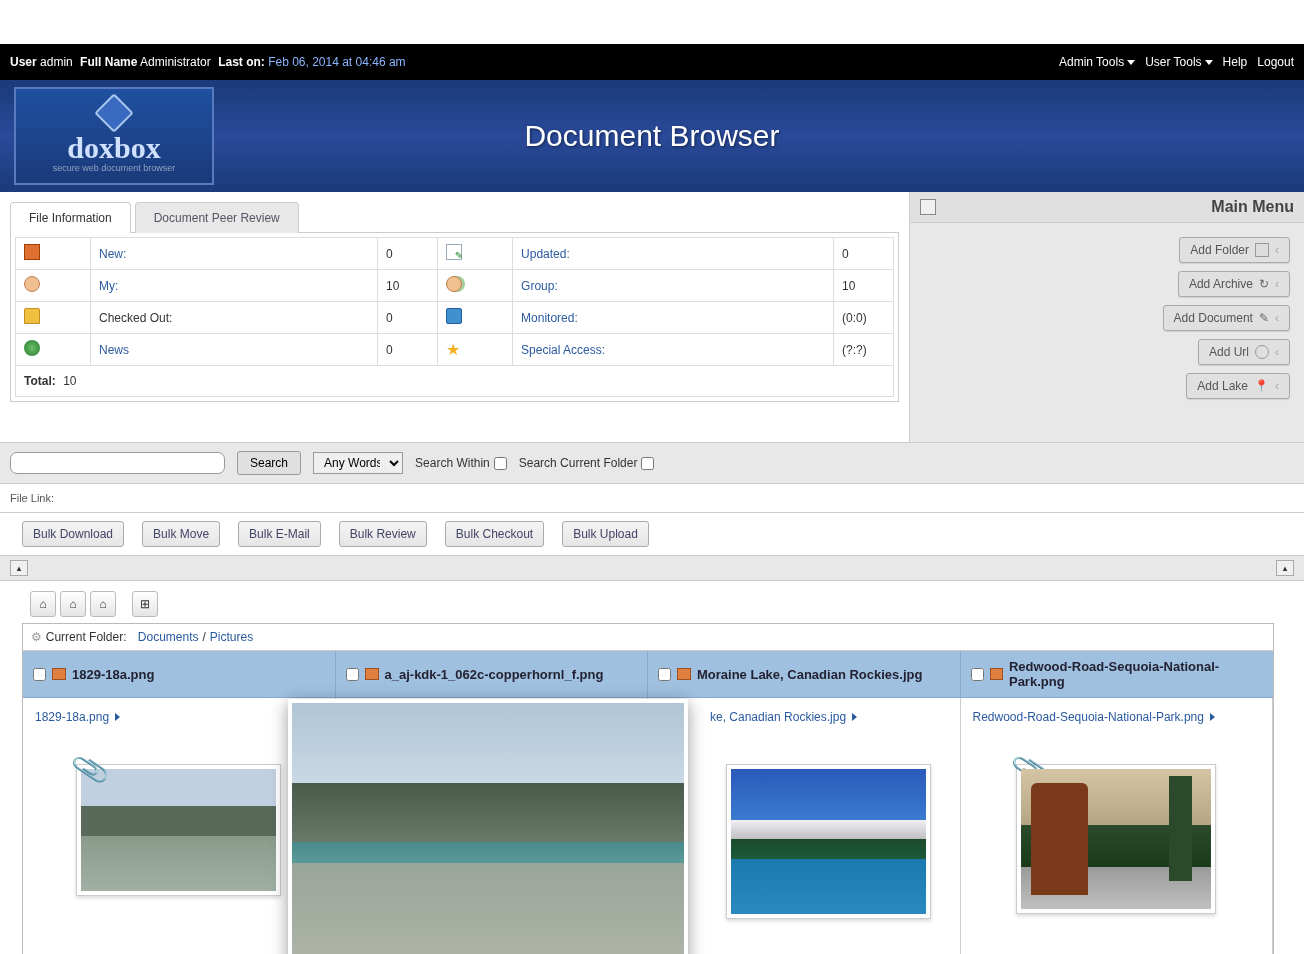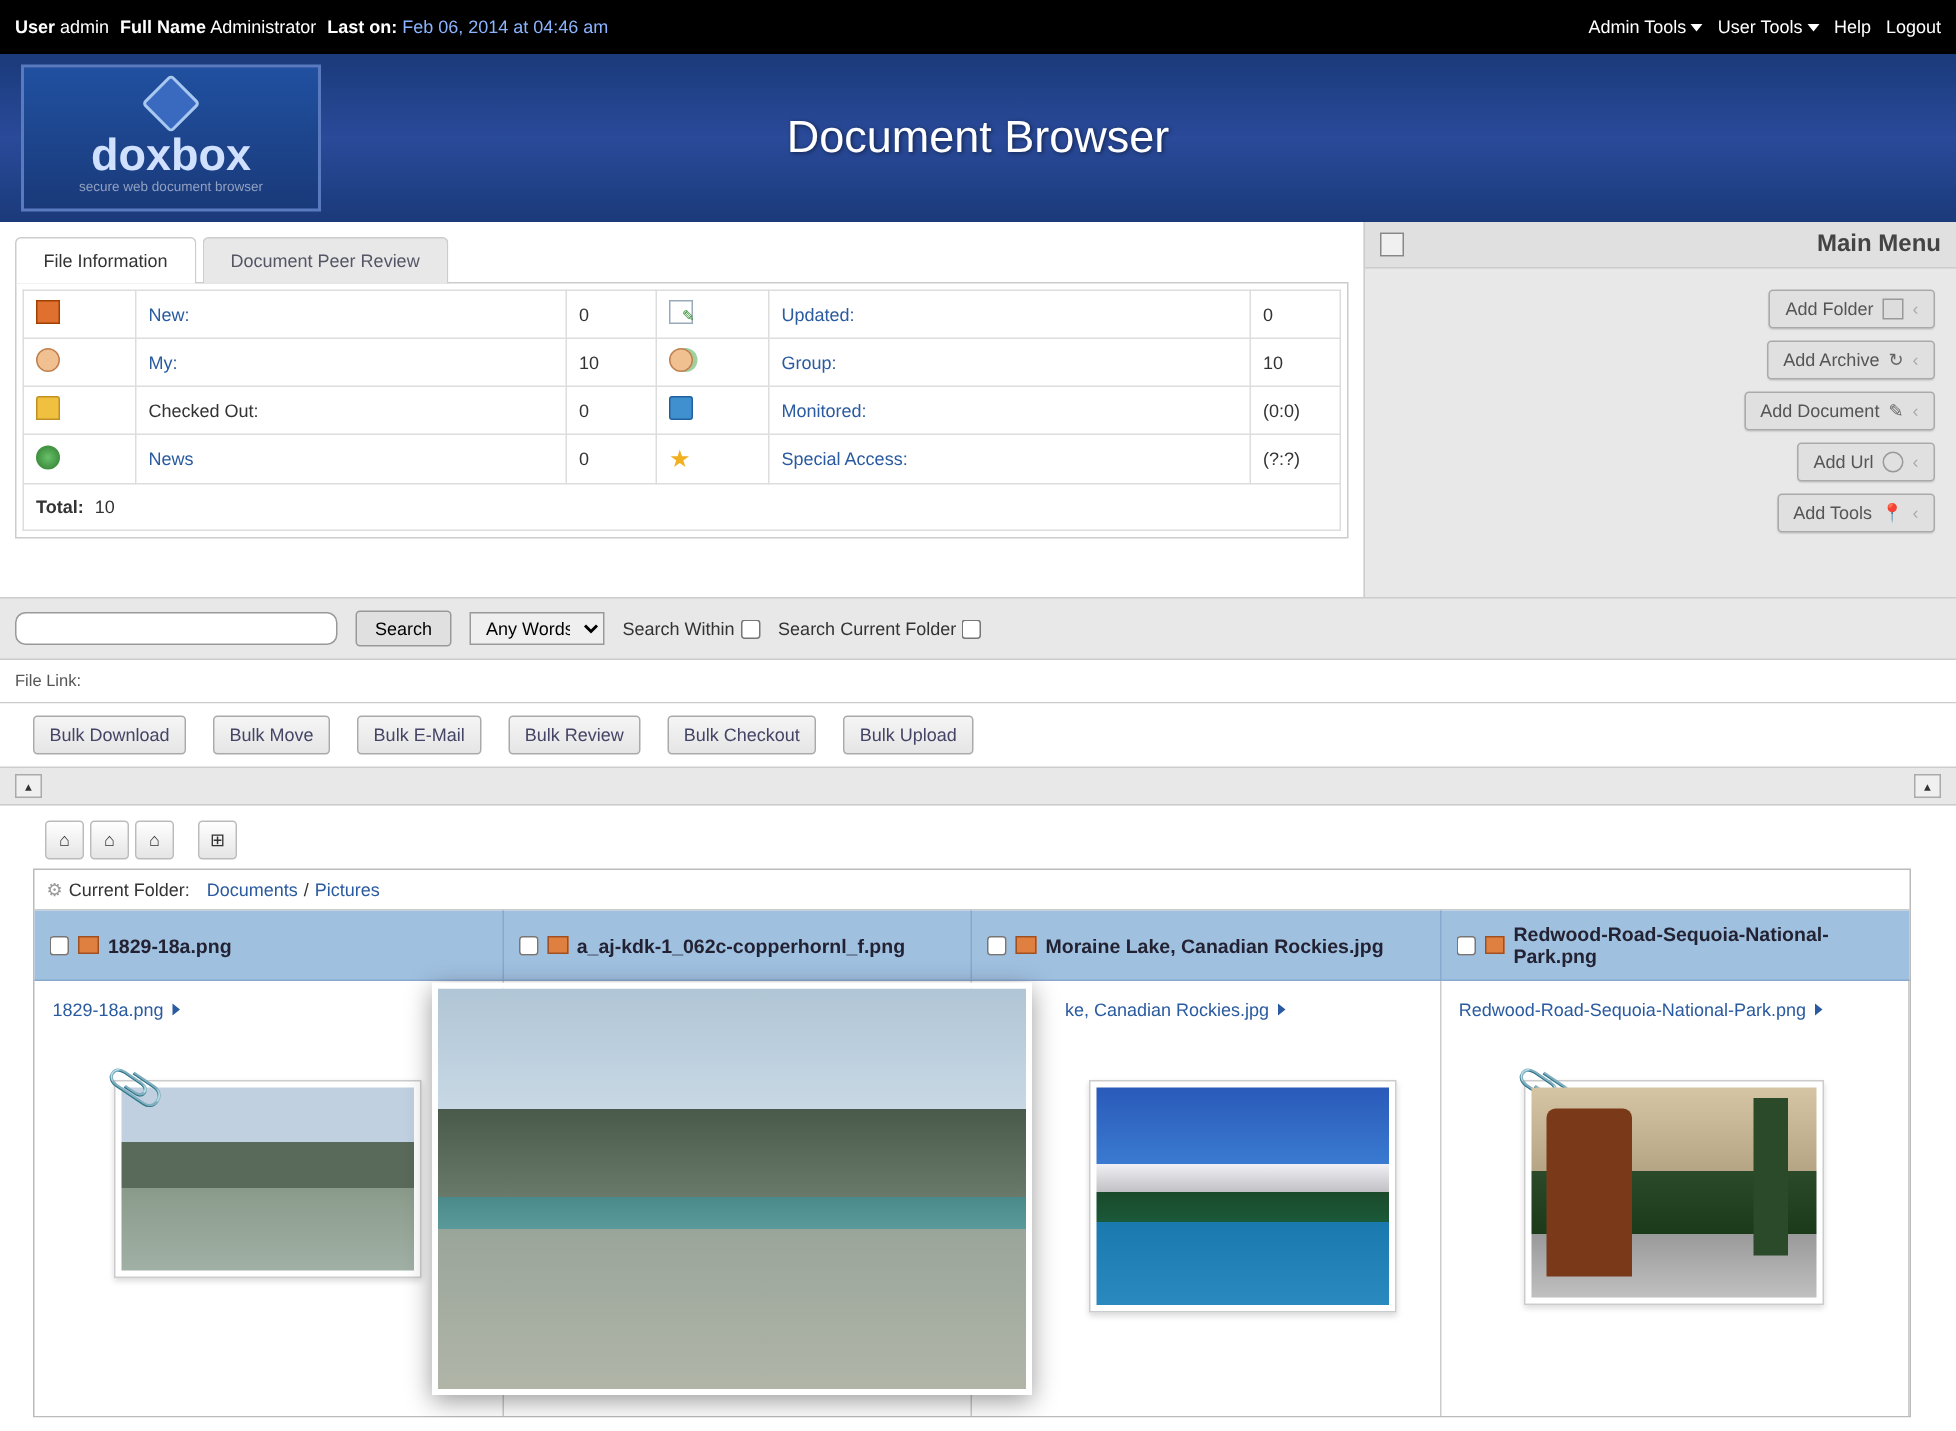--- a/index.html
+++ b/index.html
@@ -1,27 +1,27 @@
 <!DOCTYPE html>
 <html><head>
 <meta charset="utf-8">
 <style>
 * { box-sizing: border-box; margin: 0; padding: 0; }
 body { font-family: Arial, sans-serif; font-size: 12px; color: #333; width: 1304px; }
-.topbar { background: #000; color: #fff; padding: 16px 10px; display: flex; justify-content: space-between; align-items: center; height: 36px; }
+.topbar { background: #000; color: #fff; padding: 16px 10px; display: flex; justify-content: space-between; align-items: center; height: 36px; margin-top: 44px; }
 .topbar .left span { margin-right: 4px; }
 .topbar .left b { font-weight: bold; }
 .topbar .right { display: flex; gap: 10px; align-items: center; }
 .topbar .right a { color: #fff; text-decoration: none; cursor: pointer; }
 .caret { display:inline-block; width:0; height:0; border-left:4px solid transparent; border-right:4px solid transparent; border-top:5px solid #fff; margin-left:3px; vertical-align:middle;}
 
 .banner { background: linear-gradient(to bottom, #1a3a7a 0%, #2a4a9a 50%, #1a3a7a 100%); height: 112px; display:flex; align-items:center; position:relative;}
 .logo-box { border:2px solid #5a7ac0; margin-left:14px; width:200px; height:98px; display:flex; flex-direction:column; align-items:center; justify-content:center; background:linear-gradient(to bottom,#2050a0 0%,#1a3a7a 100%);}
 .logo-diamond { width:28px; height:28px; border:2px solid #a8c8f0; transform:rotate(45deg); background:#3a6ac0; border-radius:3px; margin-bottom:4px;}
-.logo-text { color:#d0e0ff; font-size:30px; font-weight:bold; letter-spacing:0px;}
+.logo-text { color:#d0e0ff; font-size:30px; font-weight:bold; letter-spacing:0px;font-family:Liberation Serif, serif;}
 .logo-sub { color:#90a0c0; font-size:9px; margin-top:-2px;}
 .banner-title { color:#fff; font-size:30px; font-weight:500; position:absolute; left:50%; transform:translateX(-50%); text-shadow:1px 1px 3px rgba(0,0,0,0.5);}
 
 .main-row { display:flex; }
 .left-col { flex:1; padding:10px; background:#fff; }
 .right-col { width:395px; background:#e8e8e8; border-left:1px solid #ccc; min-height:250px;}
 
 .right-header { background:#e0e0e0; padding:6px 10px; display:flex; align-items:center; justify-content:space-between; border-bottom:1px solid #ccc;}
 .right-header-title { font-size:16px; font-weight:bold; color:#444;}
 .grid-icon { width:16px; height:16px; border:1px solid #888; background:#f0f0f0; display:inline-block;}
@@ -190,21 +190,21 @@
           <span>Add Document</span>
           <span style="color:#666">✎</span>
           <span style="color:#aaa">‹</span>
         </div>
       <div class="side-btn">
           <span>Add Url</span>
           <span class="ic" style="border:1px solid #999;border-radius:50%"></span>
           <span style="color:#aaa">‹</span>
         </div>
       <div class="side-btn">
-          <span>Add Tools</span>
+          <span>Add Lake</span>
           <span style="color:#666">📍</span>
           <span style="color:#aaa">‹</span>
         </div>
     </div>
   </div>
 </div>
 
 <div class="search-row">
   <input class="search-input" type="text" style="">
   <button class="search-btn">Search</button>

